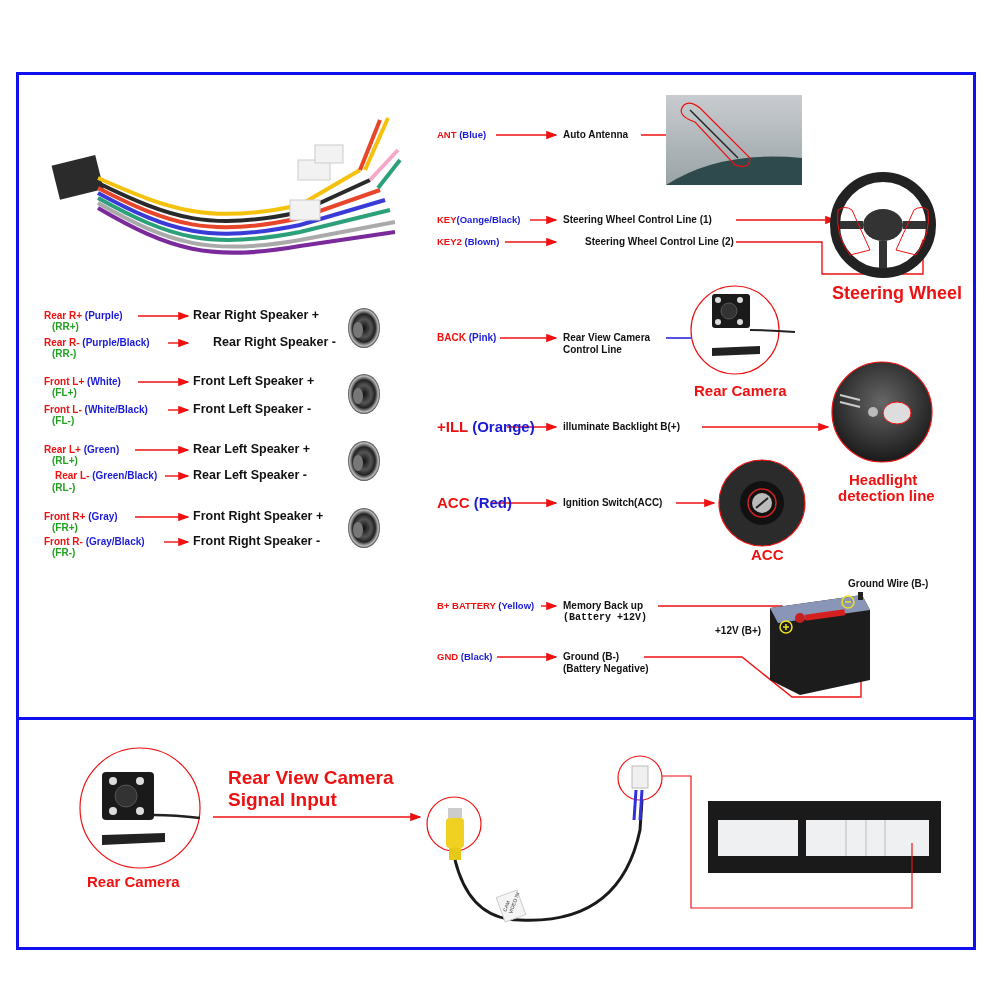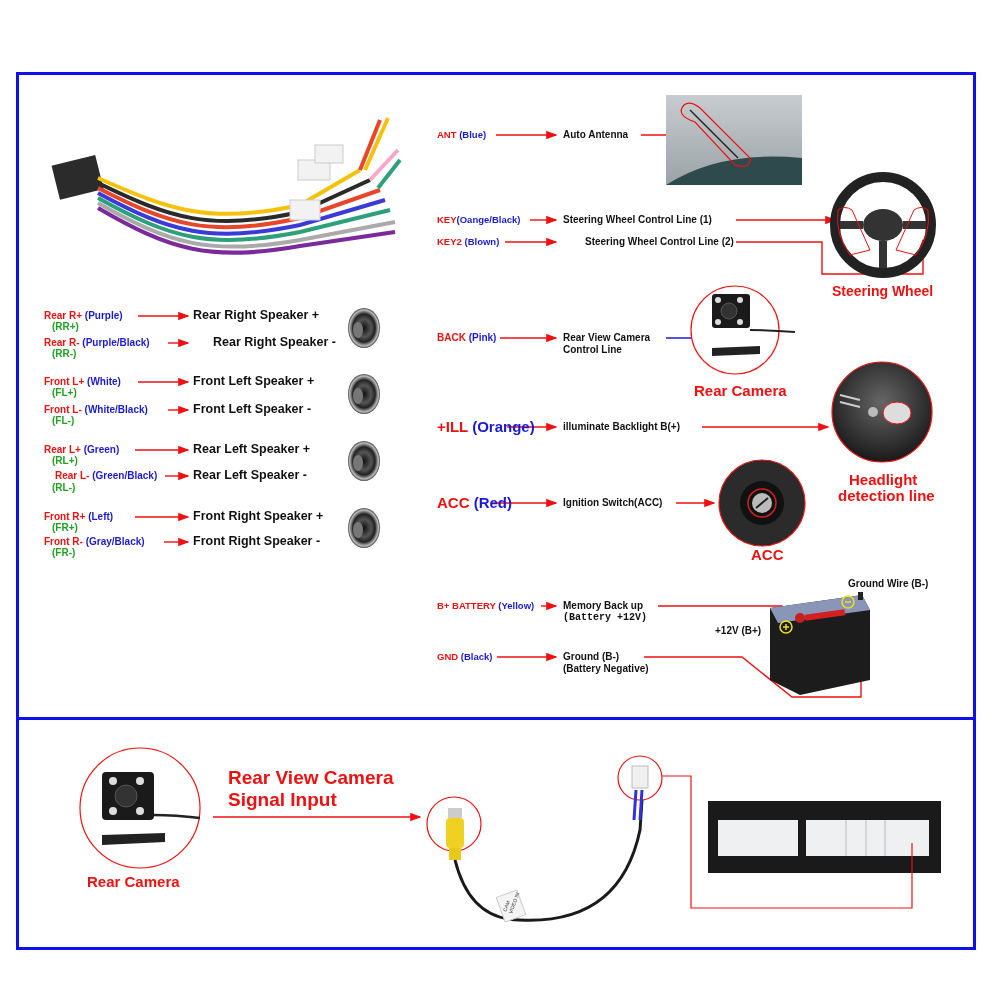--- a/index.html
+++ b/index.html
@@ -243,21 +243,21 @@
 
   <div class="lbl" style="left:44px;top:470px;padding-left:11px;">
     <span class="red">Rear L-</span>
     <span class="blue">(Green/Black)</span>
   </div>
   <div class="lbl green" style="left:52px;top:482px;">(RL-)</div>
   <div class="lbl black big" style="left:193px;top:469px;">Rear Left Speaker -</div>
 
   <div class="lbl" style="left:44px;top:511px;">
     <span class="red">Front R+</span>
-    <span class="blue">(Left)</span>
+    <span class="blue">(Gray)</span>
   </div>
   <div class="lbl green" style="left:52px;top:522px;">(FR+)</div>
   <div class="lbl black big" style="left:193px;top:510px;">Front Right Speaker +</div>
 
   <div class="lbl" style="left:44px;top:536px;">
     <span class="red">Front R-</span>
     <span class="blue">(Gray/Black)</span>
   </div>
   <div class="lbl green" style="left:52px;top:547px;">(FR-)</div>
   <div class="lbl black big" style="left:193px;top:535px;">Front Right Speaker -</div>
@@ -308,21 +308,21 @@
   <div class="lbl black" style="left:563px;top:612px;font-family:Liberation Mono, monospace;">(Battery +12V)</div>
 
   <div class="lbl" style="left:437px;top:651px;font-size:9.5px;">
     <span class="red">GND</span>
     <span class="blue">(Black)</span>
   </div>
   <div class="lbl black" style="left:563px;top:651px;">Ground (B-)</div>
   <div class="lbl black" style="left:563px;top:663px;">(Battery Negative)</div>
 </div>
 
-<div class="tit" style="left:832px;top:283px;font-size:14px;">Steering Wheel</div>
+<div class="tit" style="left:832px;top:283px;font-size:18px;">Steering Wheel</div>
 <div class="tit" style="left:694px;top:382px;font-size:15px;">Rear Camera</div>
 <div class="tit" style="left:849px;top:472px;font-size:15px;line-height:16px;">Headlight</div>
 <div class="tit" style="left:838px;top:488px;font-size:15px;line-height:16px;">detection line</div>
 <div class="tit" style="left:751px;top:546px;font-size:15px;">ACC</div>
 <div class="lbl black" style="left:848px;top:578px;">Ground Wire (B-)</div>
 <div class="lbl black" style="left:715px;top:625px;">+12V  (B+)</div>
 
 <div class="tit" style="left:87px;top:873px;font-size:15px;">Rear Camera</div>
 <div class="tit2" style="left:228px;top:767px;">Rear View Camera</div>
 <div class="tit2" style="left:228px;top:789px;">Signal Input</div>

